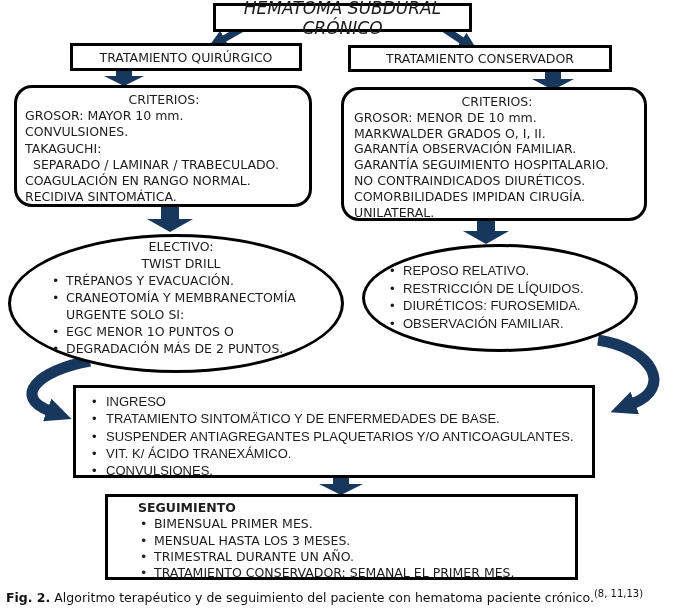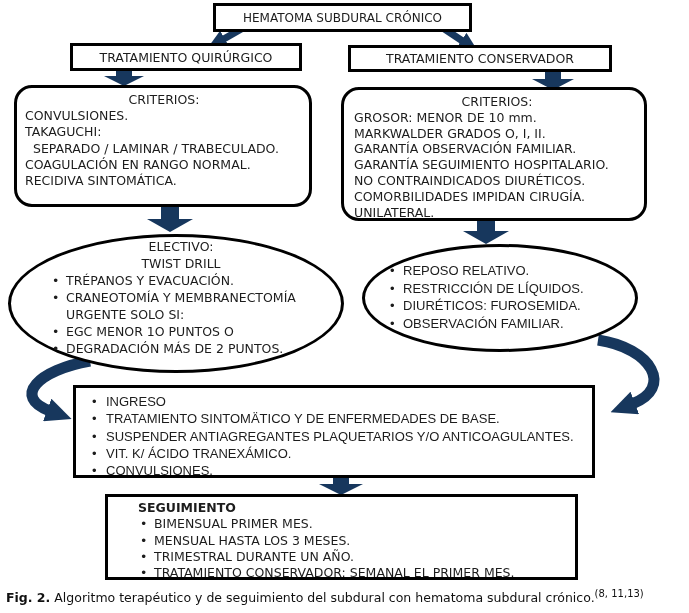--- a/index.html
+++ b/index.html
@@ -3,21 +3,21 @@
 <meta charset="utf-8">
 <style>
   html,body{margin:0;padding:0;background:#ffffff;}
   .stage{
     position:relative;width:689px;height:613px;background:#ffffff;
     font-family:"DejaVu Sans","Liberation Sans",sans-serif;
     color:#1c1c1c;overflow:hidden;
   }
   .box{position:absolute;border:3px solid #000;background:#fff;box-sizing:border-box;}
   .ctr{display:flex;align-items:center;justify-content:center;text-align:center;}
-  .title-box{left:213px;top:3px;width:259px;height:29px;font-size:12px;}
+  .title-box{left:213px;top:3px;width:259px;height:29px;font-size:17px;font-style:italic;}
   .surg-box{left:70px;top:43px;width:232px;height:28px;font-size:12.5px;}
   .cons-box{left:348px;top:45px;width:264px;height:27px;font-size:12.5px;text-align:center;}
   .round{border-radius:18px;}
   .surg-crit{left:14px;top:85px;width:298px;height:122px;padding:4px 6px 0 8px;font-size:12.5px;line-height:16.2px;}
   .cons-crit{left:341px;top:87px;width:306px;height:134px;padding:4px 4px 0 10px;font-size:12.5px;line-height:15.8px;}
   .ellipse{position:absolute;border:3px solid #000;border-radius:50%;background:#fff;box-sizing:border-box;}
   .surg-ell{left:8px;top:234px;width:336px;height:139px;}
   .cons-ell{left:362px;top:244px;width:276px;height:108px;}
   .ell-content{position:absolute;font-size:12.5px;line-height:17px;}
   .surg-ell-content{left:50px;top:238px;width:262px;}
@@ -72,20 +72,21 @@
 
   <div class="box ctr surg-box">
     <span>TRATAMIENTO QUIRÚRGICO</span>
   </div>
   <div class="box ctr cons-box">
     <span>TRATAMIENTO CONSERVADOR</span>
   </div>
 
   <div class="box round surg-crit">
     <div class="ln cline">CRITERIOS:</div>
+    <div class="ln">GROSOR: MAYOR 10 mm.</div>
     <div class="ln">CONVULSIONES.</div>
     <div class="ln">TAKAGUCHI:</div>
     <div class="ln">  SEPARADO / LAMINAR / TRABECULADO.</div>
     <div class="ln">COAGULACIÓN EN RANGO NORMAL.</div>
     <div class="ln">RECIDIVA SINTOMÁTICA.</div>
   </div>
 
   <div class="box round cons-crit">
     <div class="ln cline">CRITERIOS:</div>
     <div class="ln">GROSOR: MENOR DE 10 mm.</div>
@@ -125,16 +126,16 @@
 
   <div class="box fol-box">
     <div class="ln bold">SEGUIMIENTO</div>
     <div class="ln bl">BIMENSUAL PRIMER MES.</div>
     <div class="ln bl">MENSUAL HASTA LOS 3 MESES.</div>
     <div class="ln bl">TRIMESTRAL DURANTE UN AÑO.</div>
     <div class="ln bl">TRATAMIENTO CONSERVADOR: SEMANAL EL PRIMER MES.</div>
   </div>
 
   <div class="caption">
-    <span class="bold">Fig. 2.</span><span> Algoritmo terapéutico y de seguimiento del subdural con hematoma subdural crónico.</span><sup>(8, 11,13)</sup>
+    <span class="bold">Fig. 2.</span><span> Algoritmo terapéutico y de seguimiento del paciente con hematoma paciente crónico.</span><sup>(8, 11,13)</sup>
   </div>
 
 </div>
 
 </body></html>

